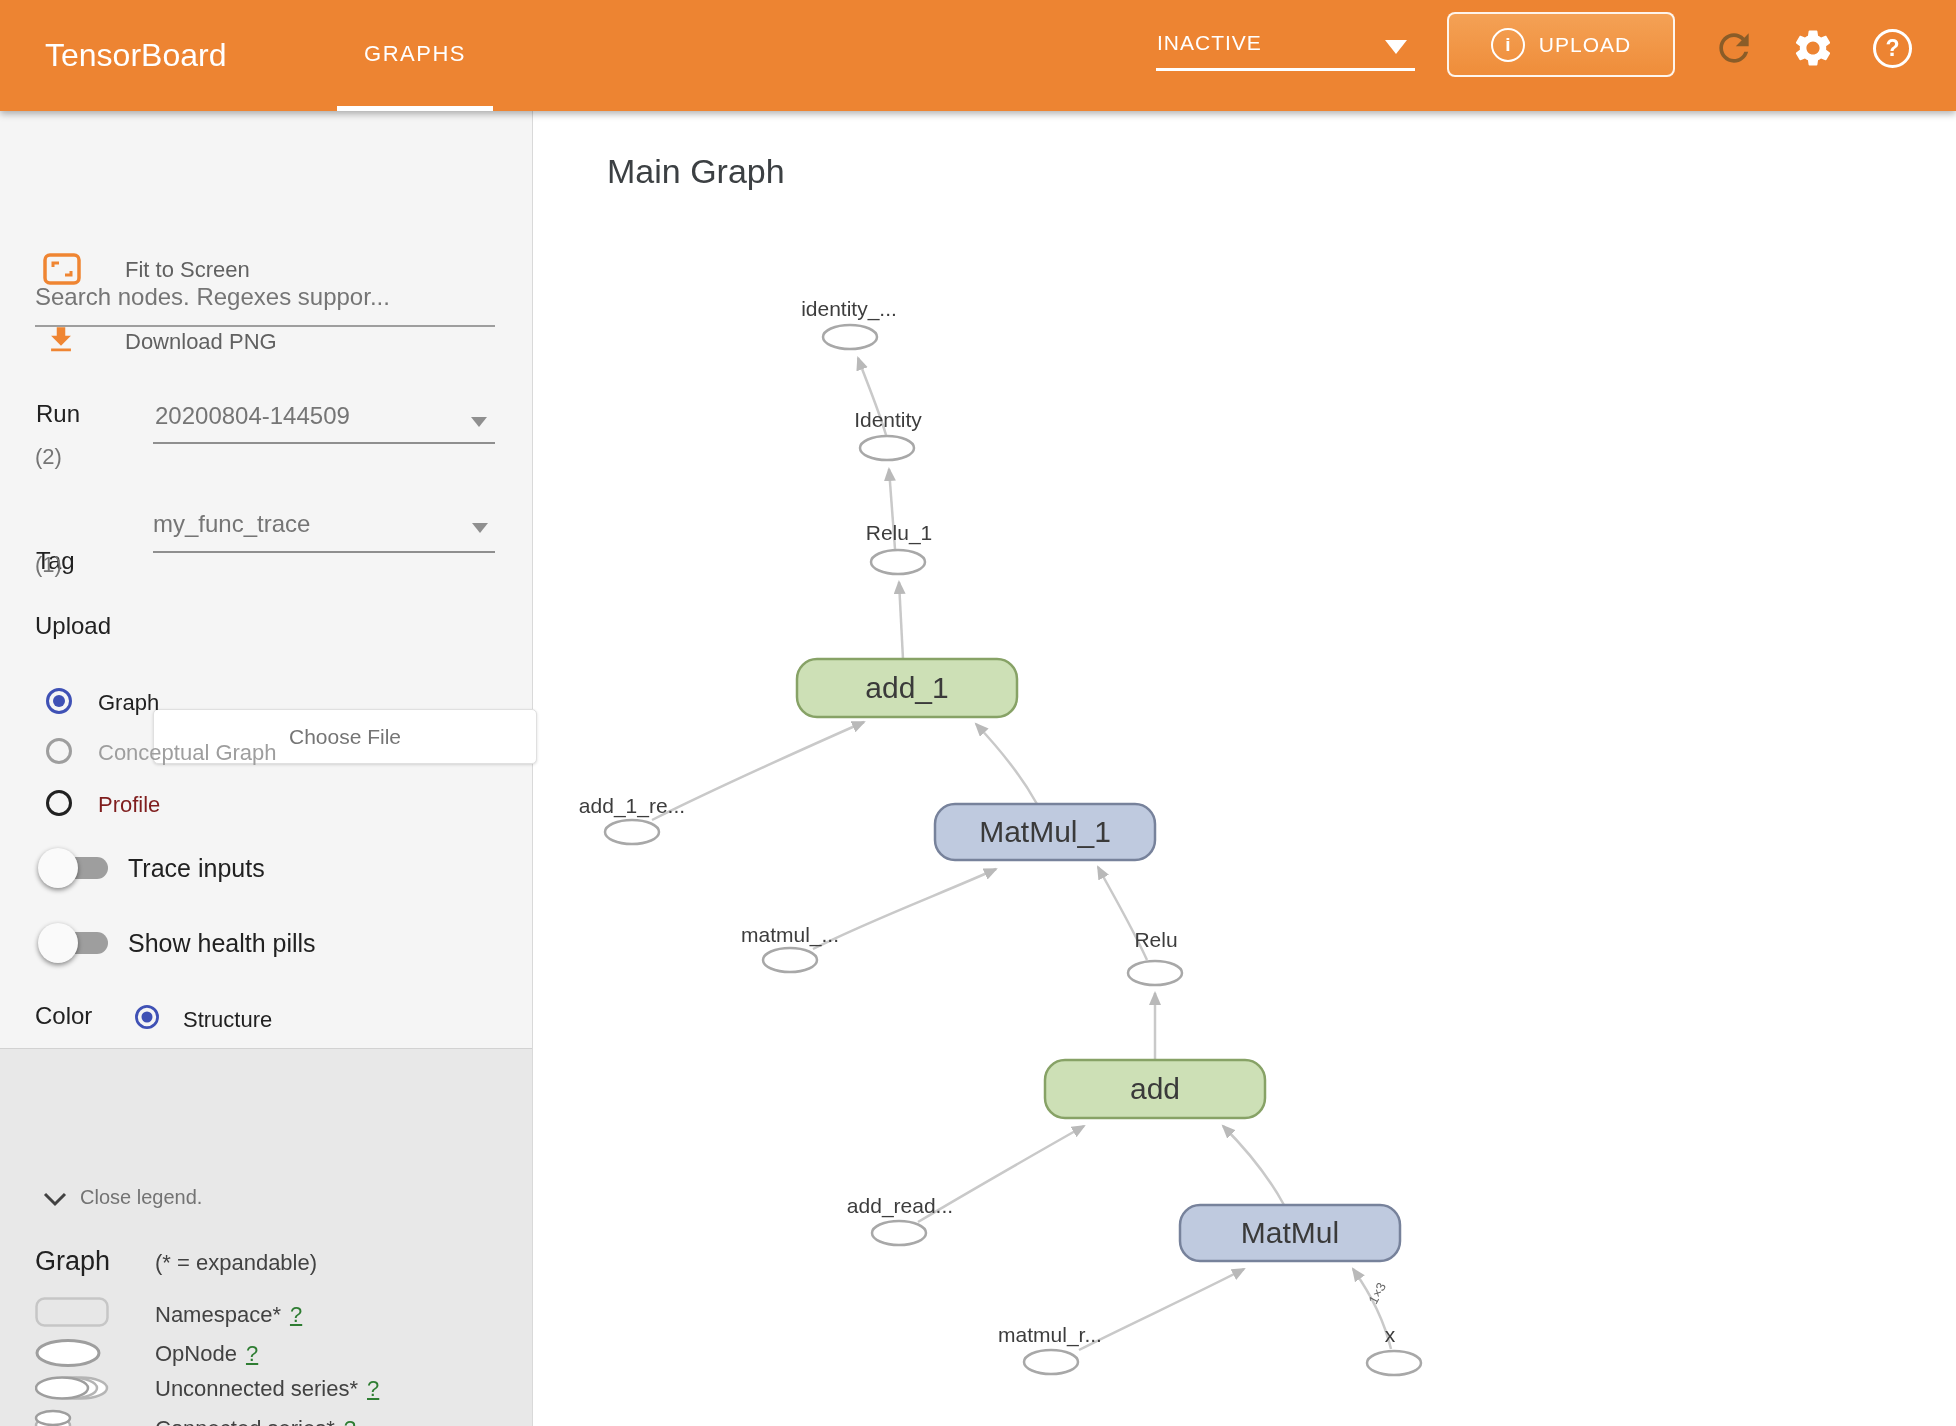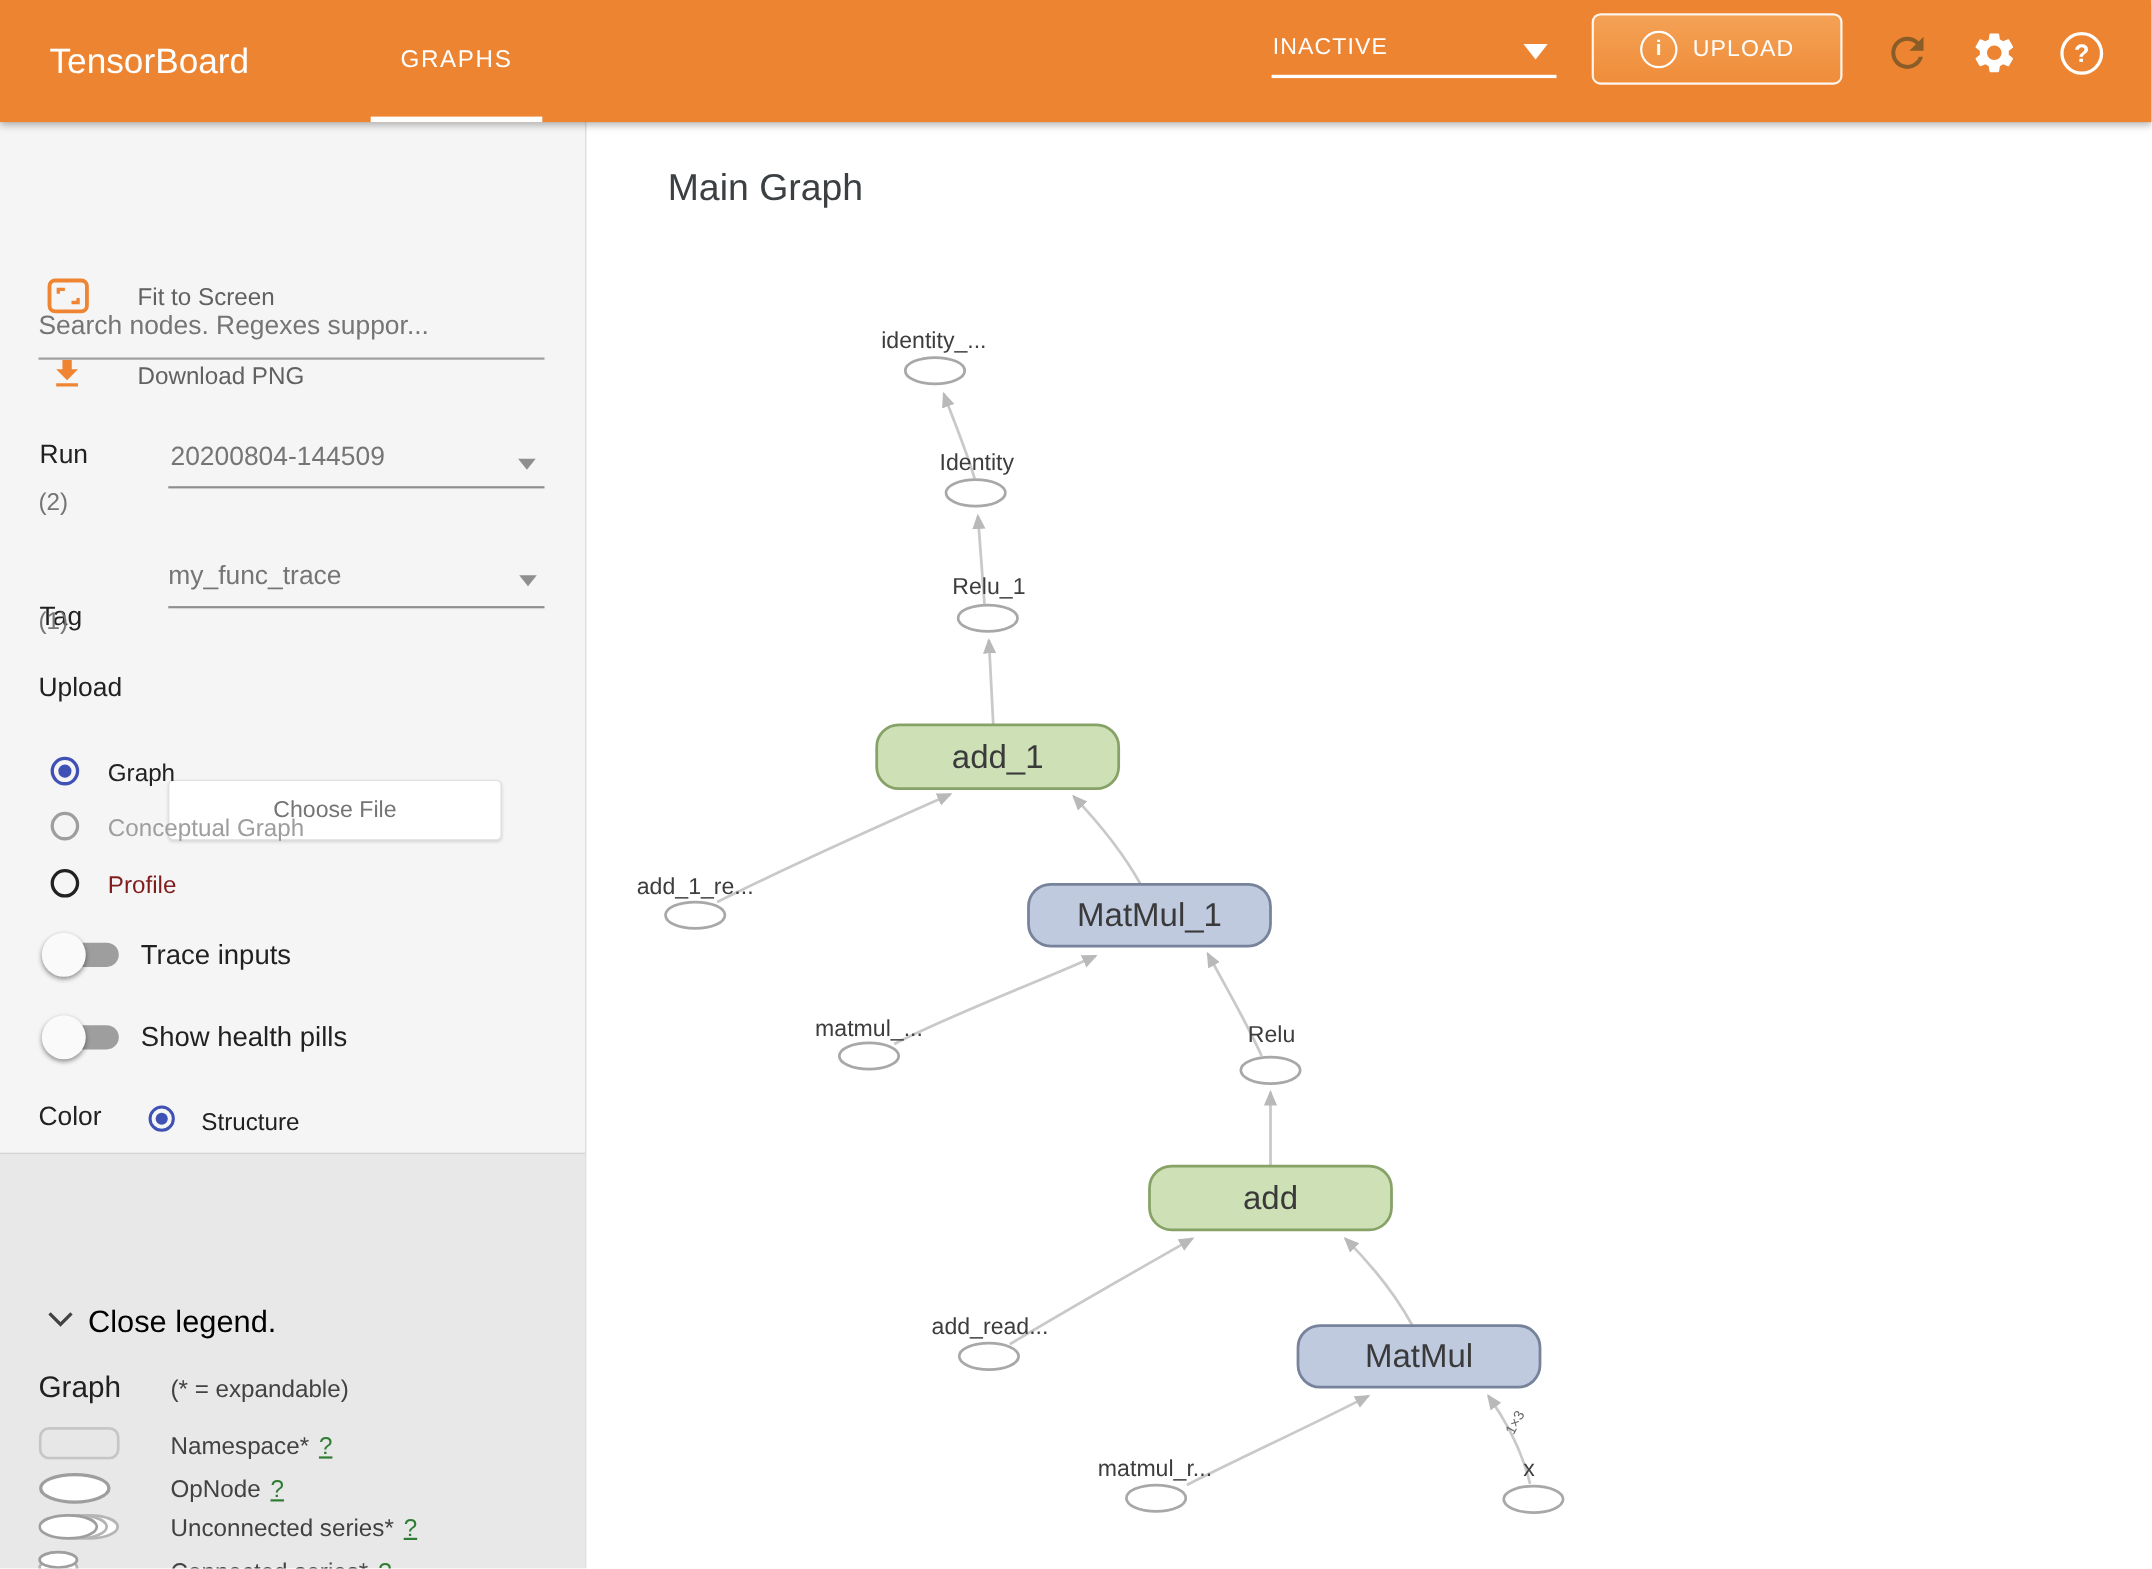--- a/index.html
+++ b/index.html
@@ -34,38 +34,38 @@
   .side-abs{position:absolute;}
   #search-placeholder{left:35px;top:172px;font-size:24px;color:#757575;}
   #search-underline{left:35px;top:214px;width:460px;height:2px;background:#9e9e9e;}
   .tool-label{font-size:22px;color:#616161;}
   .sec-label{font-size:24px;color:#212121;}
   .sec-count{font-size:22px;color:#757575;}
   .sel-value{font-size:24px;color:#757575;}
   .sel-underline{height:2px;background:#8f8f8f;}
   .dd-arrow-gray{width:0;height:0;border-left:8px solid transparent;border-right:8px solid transparent;
     border-top:10px solid #8f8f8f;}
-  #choose-file-btn{left:153px;top:598px;width:303px;height:55px;background:#fff;border:1px solid #e0e0e0;
+  #choose-file-btn{left:153px;top:598px;width:384px;height:55px;background:#fff;border:1px solid #e0e0e0;
     border-radius:5px;box-shadow:0 1px 3px rgba(0,0,0,0.14);box-sizing:border-box;text-align:center;
     line-height:53px;font-size:21px;color:#757575;cursor:pointer;}
   .radio{width:26px;height:26px;border-radius:50%;box-sizing:border-box;position:absolute;cursor:pointer;}
   .radio.sel{border:3px solid #3f51b5;}
   .radio.sel::after{content:"";position:absolute;left:4px;top:4px;width:12px;height:12px;
     border-radius:50%;background:#3f51b5;}
   .radio.muted{border:3px solid #9e9e9e;}
   .radio.dark{border:3.5px solid #212121;}
   .radio-label{font-size:22px;position:absolute;}
   .toggle-track{position:absolute;width:68px;height:22px;border-radius:11px;background:#9e9e9e;cursor:pointer;}
   .toggle-knob{position:absolute;width:40px;height:40px;border-radius:50%;background:#fafafa;
     box-shadow:0 2px 5px rgba(0,0,0,0.45);cursor:pointer;}
   .toggle-label{position:absolute;font-size:25px;color:#212121;}
   #legend{position:absolute;left:0;top:937px;width:532px;height:378px;background:#e8e8e8;
     border-top:1px solid #d2d2d2;box-sizing:border-box;}
   .lg-abs{position:absolute;}
-  #close-legend-text{font-size:28px;color:#000000;text-align:right;}
+  #close-legend-text{font-size:20px;color:#737373;text-align:right;}
   #legend-heading{font-size:27px;color:#212121;}
   #legend-note{font-size:22px;color:#424242;}
   .legend-label{font-size:22px;color:#424242;white-space:nowrap;}
   .legend-help{color:#2e7d32;text-decoration:underline;margin-left:9px;cursor:pointer;}
 
   
   #main-title{position:absolute;left:607px;top:152px;font-size:34px;font-weight:500;color:#3c4043;z-index:6;}
   #graph-svg{position:absolute;left:0;top:0;width:1956px;height:1426px;z-index:5;pointer-events:none;}
   #graph-svg .edge{fill:none;stroke:#c9c9c9;stroke-width:2.5px;}
   #graph-svg .edge-label{font-size:13px;fill:#666;font-family:"Liberation Sans",sans-serif;}

